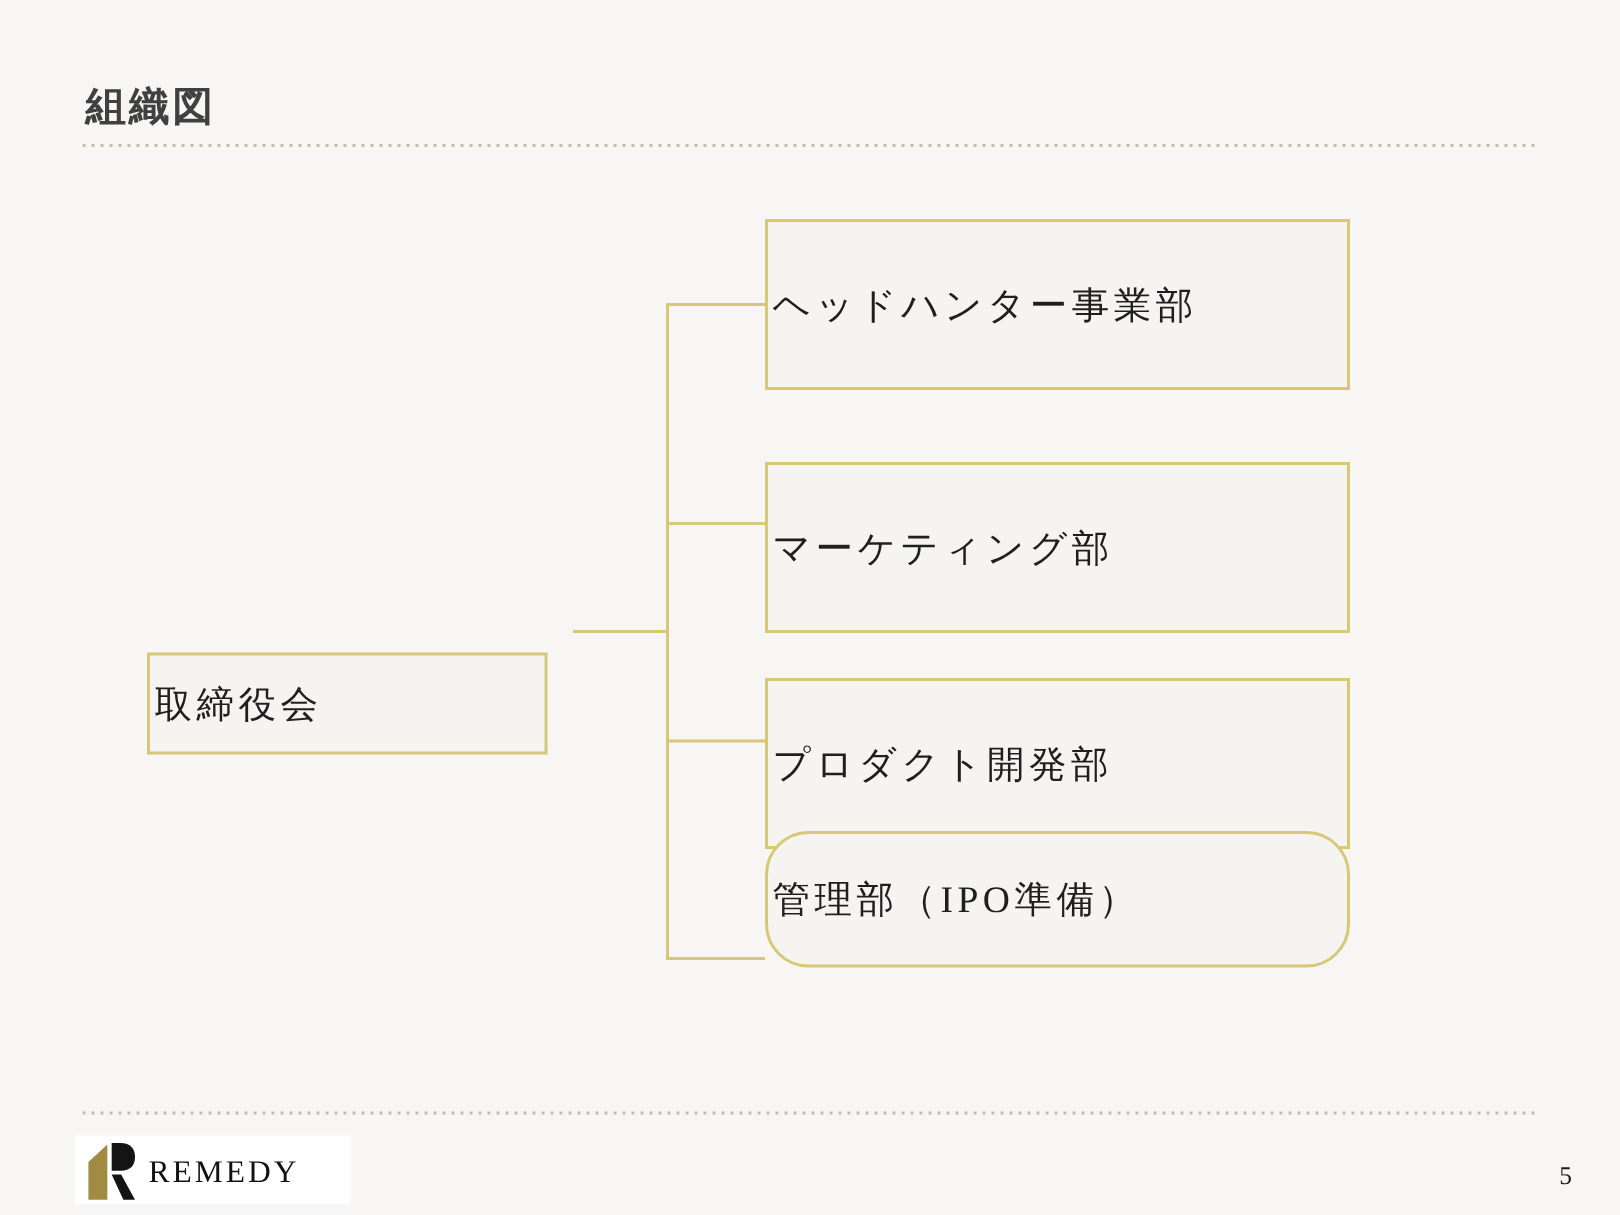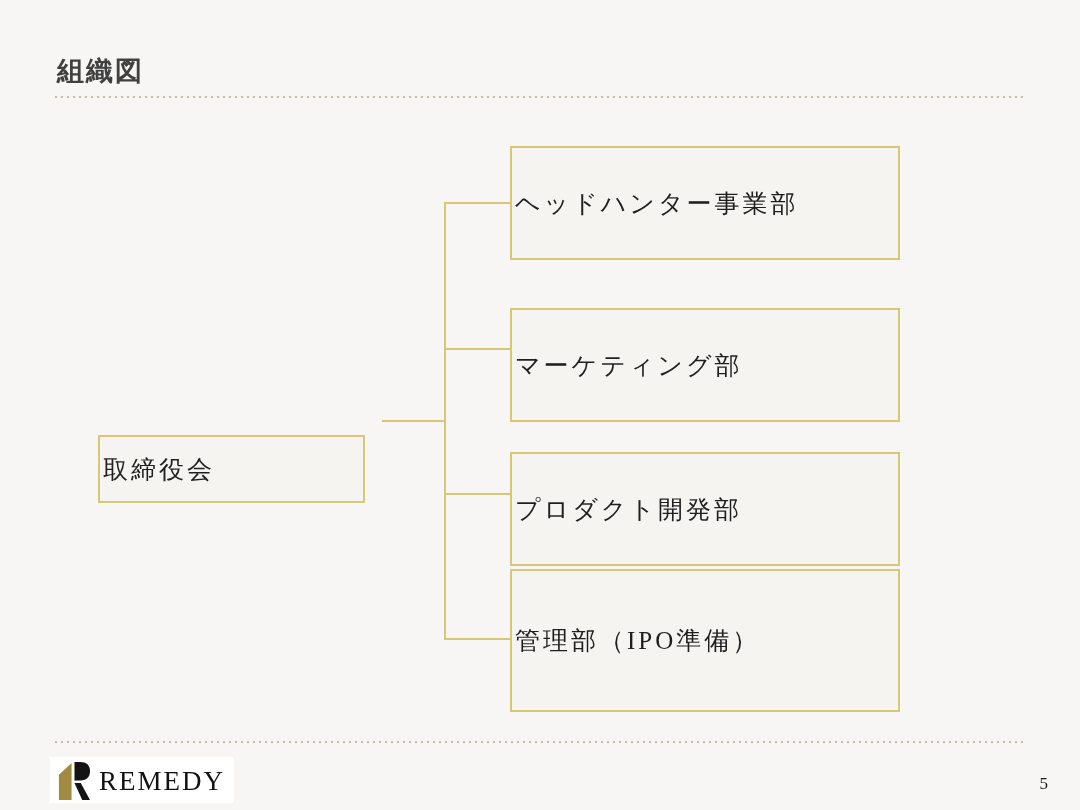--- a/index.html
+++ b/index.html
@@ -38,40 +38,40 @@
     border:2px solid var(--accent-gold);
     display:flex;align-items:center;
     font-size:25px;letter-spacing:0.12em;color:var(--text);
     text-indent:0.12em;
   }
   .root-box{left:98px;top:387px;width:267px;height:68px;margin-top:48px;}
   .dept{left:510px;width:390px;height:114px;}
   .dept-0{top:146px;}
   .dept-1{top:308px;}
   .dept-2{top:452px;}
-  .dept-3{top:569px;height:143px;}
+  .dept-3{top:554px;height:91px;border-radius:29px;}
 
   .connector{position:absolute;background:var(--accent-gold);}
   .trunk{left:444px;top:202px;width:2px;height:438px;}
   .hline{height:2px;}
   .root-link{left:382px;top:420px;width:62px;}
   .branch{left:444px;width:66px;}
   .branch-0{top:202px;}
   .branch-1{top:348px;}
   .branch-2{top:493px;}
   .branch-3{top:638px;}
 
   .logo{
     position:absolute;left:50px;top:757px;width:184px;height:46px;
     background:#ffffff;
     display:flex;align-items:center;gap:9px;padding-left:7px;
   }
   .logo-mark{width:33px;height:39px;flex:0 0 auto;display:block;}
   .brand{
-    font-size:27px;letter-spacing:2px;color:#121212;font-weight:500;
+    font-size:21px;letter-spacing:2px;color:#121212;font-weight:500;
     white-space:nowrap;line-height:1;padding-top:2px;
   }
   .page-number{
     position:absolute;top:774px;right:32px;
     font-size:17px;color:#1a1a1a;
   }
 </style>
 </head>
 <body>
 

